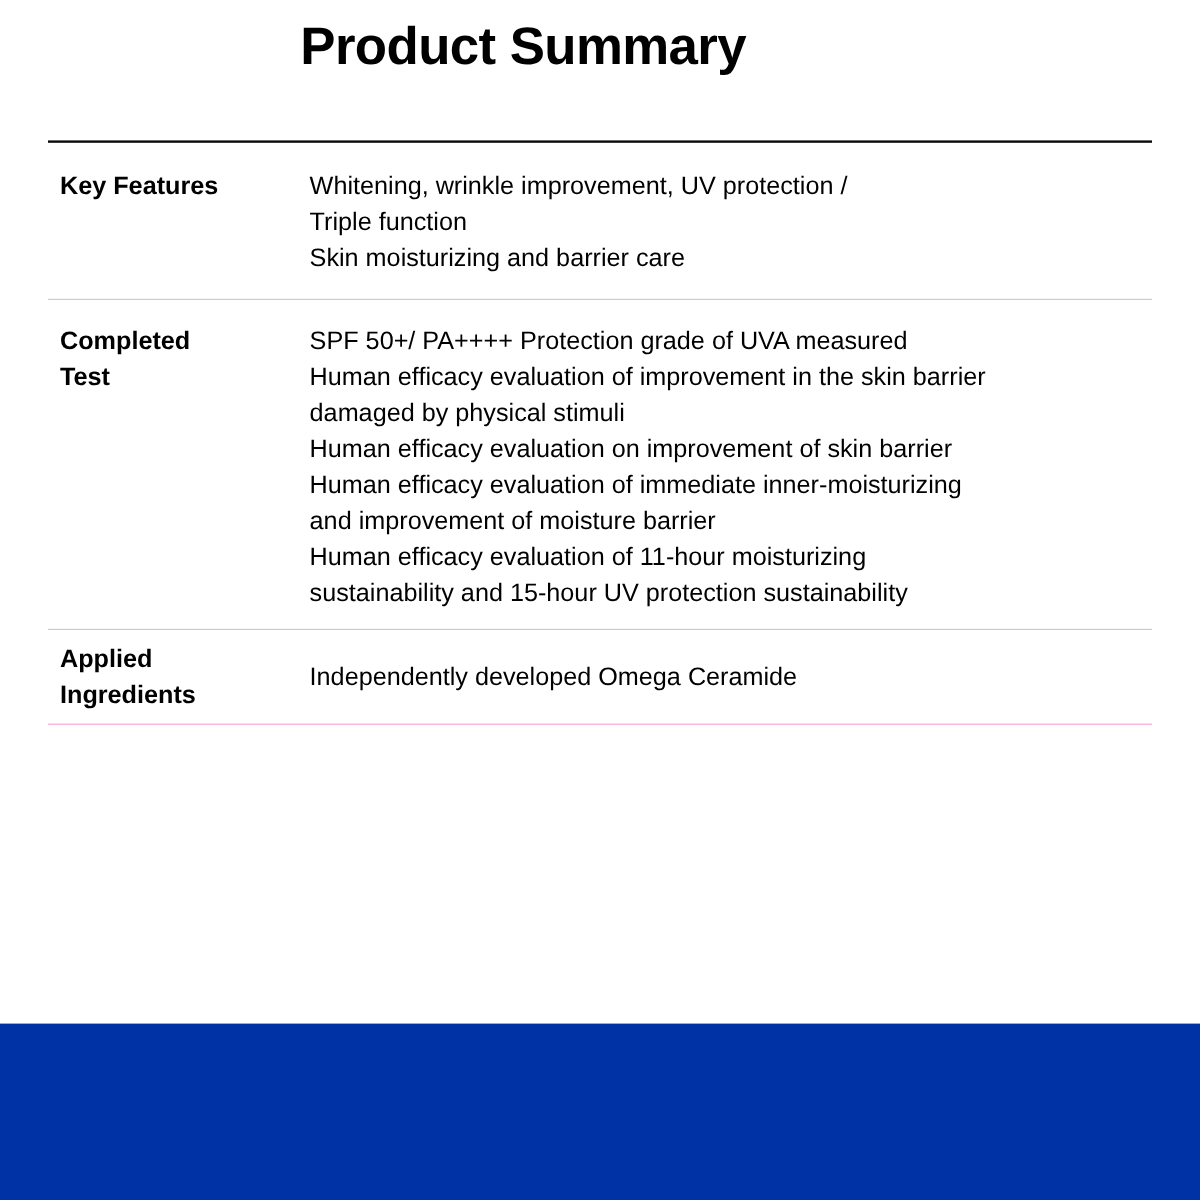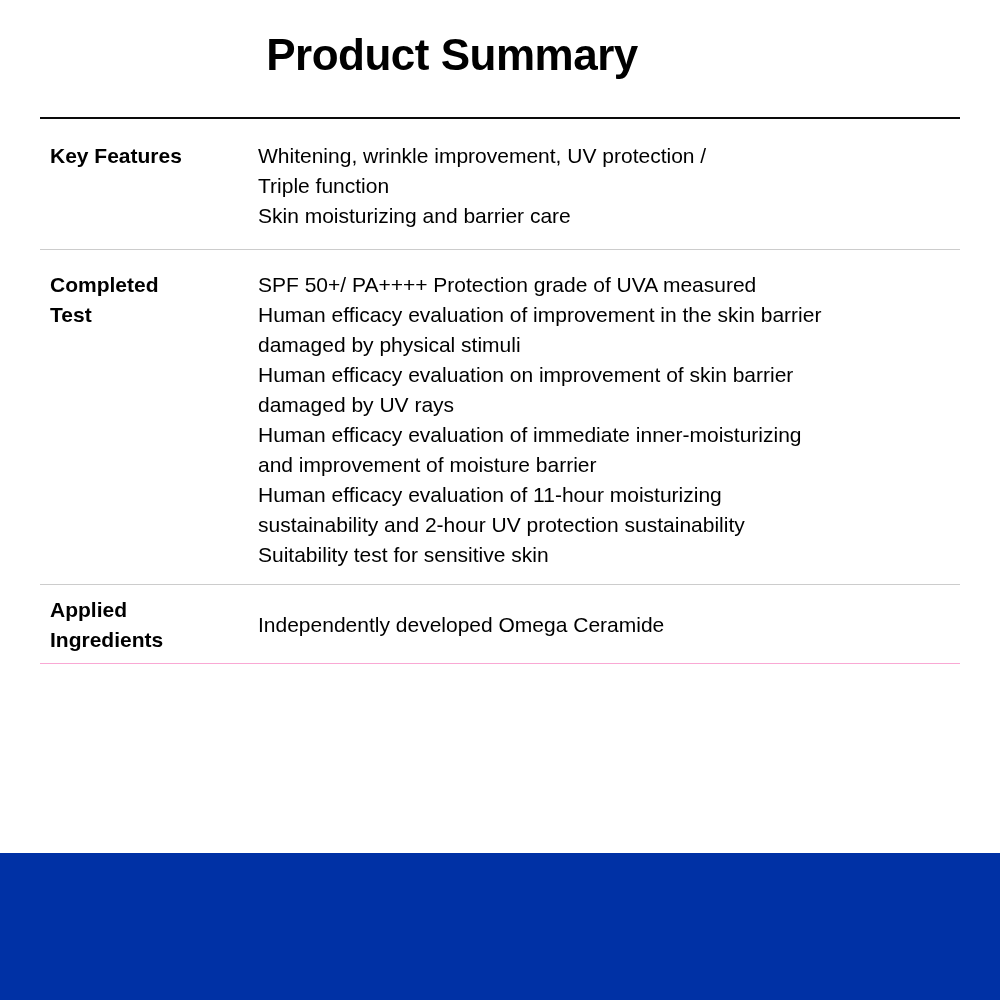--- a/index.html
+++ b/index.html
@@ -18,21 +18,21 @@
 
   .page-title {
     position: absolute;
     top: 14px;
     left: 0;
     width: 872px;
     text-align: center;
     font-size: 44px;
     font-weight: 700;
     letter-spacing: -0.5px;
-    margin: 16px;
+    margin: 0;
   }
 
   .summary-table {
     position: absolute;
     left: 40px;
     top: 117px;
     width: 920px;
     border-top: 2px solid #0a0a0a;
     border-bottom: 1px solid #f9a8d4;
   }
@@ -89,26 +89,24 @@
   <div class="row row-2">
     <div class="cell-label">
         <div class="line">Completed</div>
         <div class="line">Test</div>
       </div>
     <div class="cell-value">
         <div class="line">SPF 50+/ PA++++ Protection grade of UVA measured</div>
         <div class="line">Human efficacy evaluation of improvement in the skin barrier</div>
         <div class="line">damaged by physical stimuli</div>
         <div class="line">Human efficacy evaluation on improvement of skin barrier</div>
-        <div class="line">damaged by UV rays</div>
         <div class="line">Human efficacy evaluation of immediate inner-moisturizing</div>
         <div class="line">and improvement of moisture barrier</div>
         <div class="line">Human efficacy evaluation of 11-hour moisturizing</div>
-        <div class="line">sustainability and 2-hour UV protection sustainability</div>
-        <div class="line">Suitability test for sensitive skin</div>
+        <div class="line">sustainability and 15-hour UV protection sustainability</div>
       </div>
   </div>
   <div class="row row-3">
     <div class="cell-label">
         <div class="line">Applied</div>
         <div class="line">Ingredients</div>
       </div>
     <div class="cell-value">
         <div class="line">Independently developed Omega Ceramide</div>
       </div>

